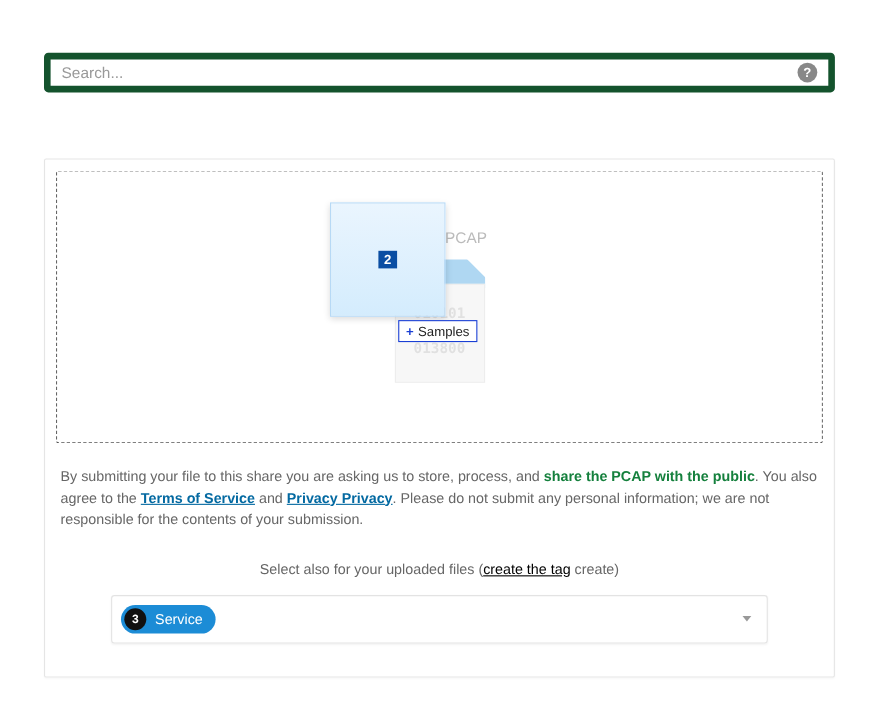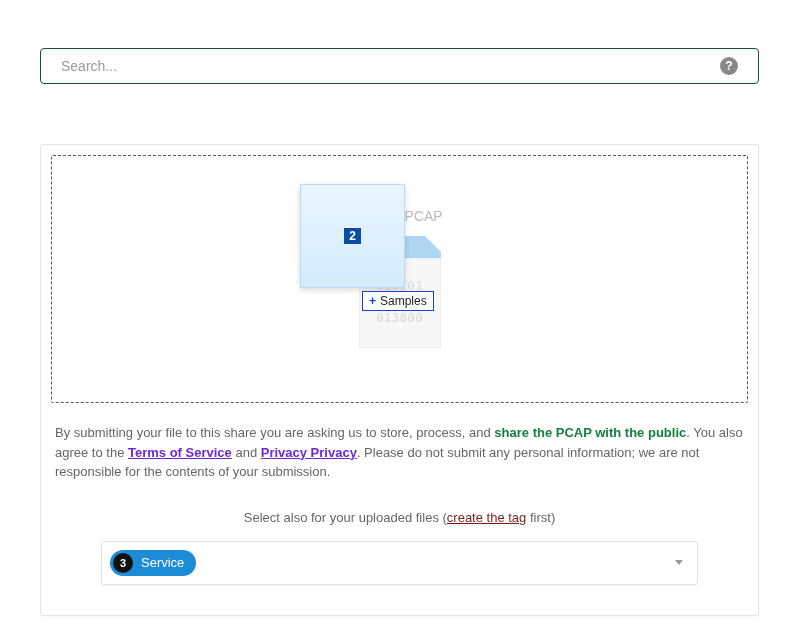--- a/index.html
+++ b/index.html
@@ -8,26 +8,26 @@
     background: #fff;
     width: 799px;
     height: 642px;
     padding: 48px 40px 20px 40px;
     font-size: 14px;
     color: #555;
   }
   .search-bar {
     position: relative;
     width: 100%;
-    border: 1px solid #14532d;
+    border: 6px solid #14532d;
     border-radius: 4px;
     height: 36px;
     display: flex;
     align-items: center;
-    padding: 0 20px;
+    padding: 0 10px;
     margin-bottom: 60px;
   }
   .search-input {
     flex: 1;
     border: none;
     outline: none;
     font-size: 14px;
     color: #333;
     background: transparent;
   }
@@ -153,28 +153,28 @@
   }
   .copy-plus { color: #1a3fd4; font-weight: bold; }
   .disclaimer {
     font-size: 13px;
     color: #666;
     line-height: 1.5;
     padding: 0 4px;
     margin-bottom: 28px;
   }
   .disclaimer b { color: #15803d; font-weight: 600; }
-  .disclaimer a { color: #6d28d9; text-decoration: underline; font-weight: 600; }
+  .disclaimer a { color: #0369a1; text-decoration: underline; font-weight: 600; }
   .tags-prompt {
     text-align: center;
     font-size: 13px;
     color: #666;
     margin-bottom: 16px;
   }
-  .tags-prompt a { color: #7f1d1d; text-decoration: underline; }
+  .tags-prompt a { color: #000000; text-decoration: underline; }
   .tag-select {
     margin: 0 50px;
     border: 1px solid #e3e3e3;
     border-radius: 3px;
     height: 44px;
     display: flex;
     align-items: center;
     padding: 0 8px;
     justify-content: space-between;
     box-shadow: 0 1px 2px rgba(0,0,0,0.05);
@@ -239,21 +239,21 @@
       <span class="copy-plus">+</span>
       <span>Samples</span>
     </div>
   </div>
 
   <p class="disclaimer">
     <span>By submitting your file to this share you are asking us to store, process, and </span><b>share the PCAP with the public</b><span>. You also agree to the </span><a href="#">Terms of Service</a><span> and </span><a href="#">Privacy Privacy</a><span>.  Please do not submit any personal information; we are not responsible for the contents of your submission.</span>
   </p>
 
   <p class="tags-prompt">
-    <span>Select also for your uploaded files (</span><a href="#">create the tag</a><span> first)</span>
+    <span>Select also for your uploaded files (</span><a href="#">create the tag</a><span> create)</span>
   </p>
 
   <div class="tag-select">
     <span class="tag-chip">
       <span class="tag-badge">3</span>
       <span>Service</span>
     </span>
     <span class="caret"></span>
   </div>
 </div>

